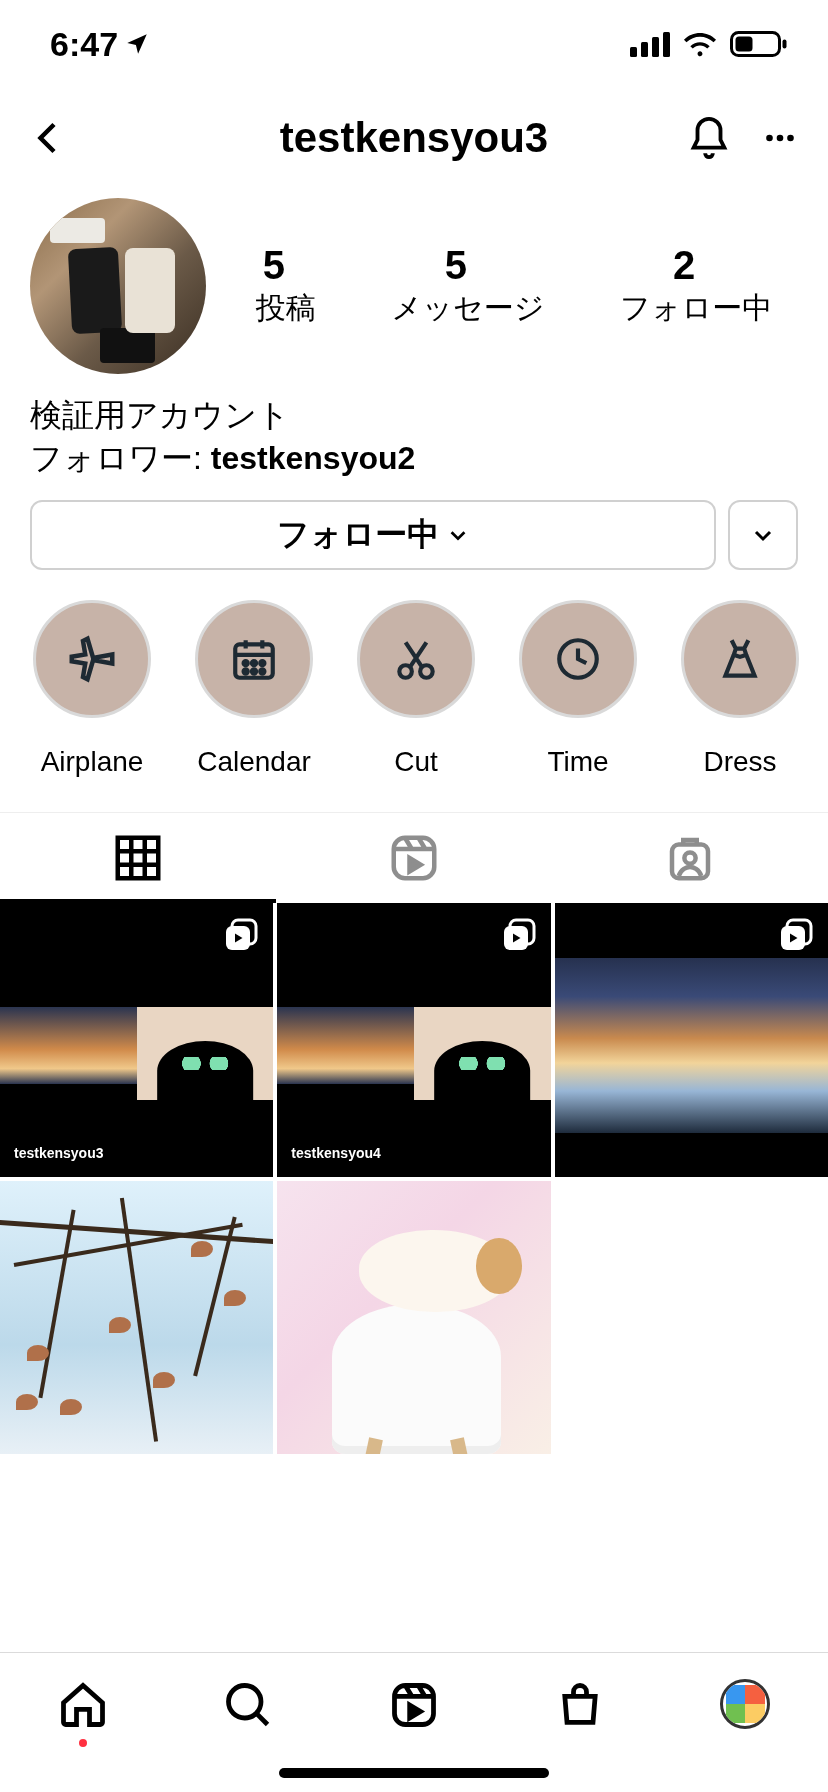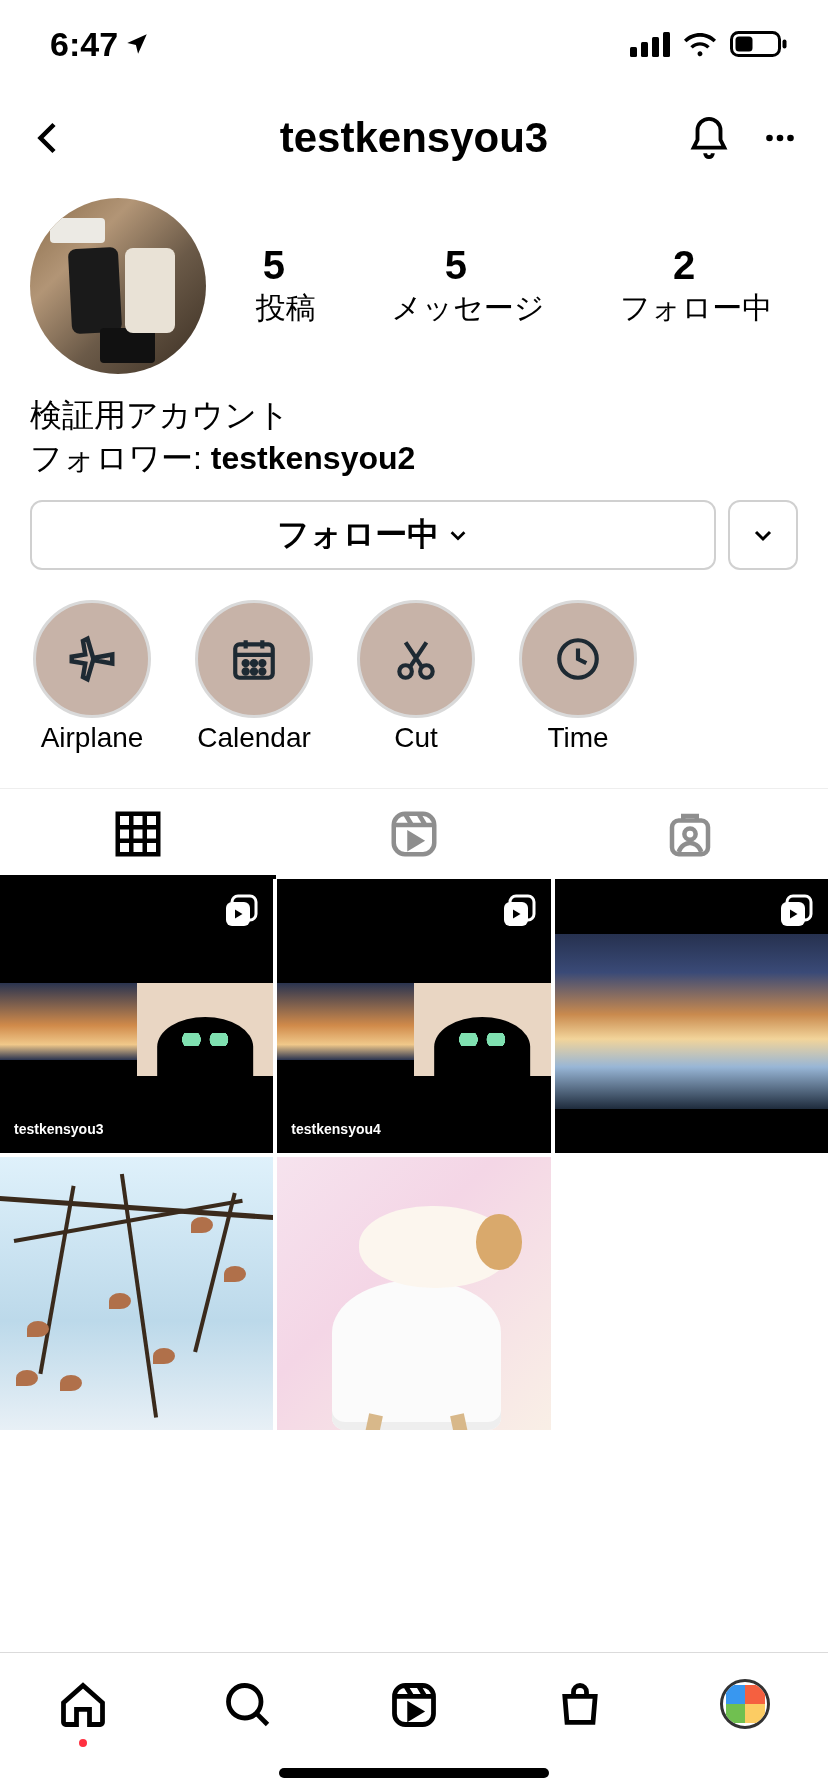--- a/index.html
+++ b/index.html
@@ -35,21 +35,21 @@
 
   
   .actions { display: flex; gap: 12px; padding: 0 30px 30px 30px; }
   .btn { border: 2px solid #d0d0d0; border-radius: 12px; background: #fff; height: 70px; display:flex; align-items:center; justify-content:center; font-size: 32px; font-weight: 600; }
   .btn-follow { flex: 1; gap: 8px; }
   .btn-message { flex: 1; }
   .btn-more { width: 70px; }
 
   
   .highlights { display: flex; gap: 38px; padding: 0 30px 24px 30px; overflow: hidden; }
-  .hl { display:flex; flex-direction:column; align-items:center; gap: 4px; flex-shrink:0; width: 124px; }
+  .hl { display:flex; flex-direction:column; align-items:center; gap: 28px; flex-shrink:0; width: 124px; }
   .hl-circle { width: 118px; height: 118px; border-radius: 50%; border: 3px solid #d9d9d9; background: #c7b3a8; display:flex; align-items:center; justify-content:center; }
   .hl-label { font-size: 28px; }
 
   
   .tabs { display: flex; border-top: 1px solid #eee; margin-top: 10px; }
   .tab { flex: 1; height: 90px; display:flex; align-items:center; justify-content:center; position: relative; }
   .tab.active::after { content:""; position:absolute; bottom:0; left:0; right:0; height:4px; background:#000; }
   .tab svg { width: 54px; height: 54px; }
   .tab:not(.active) svg { stroke: #8e8e8e; color:#8e8e8e; }
 
@@ -246,20 +246,30 @@
     <div class="hl-circle">
         <span>
       <svg width="50" height="50" viewBox="0 0 24 24" fill="none" stroke="#1e2a33" stroke-width="2">
             <circle cx="12" cy="12" r="9"></circle>
             <path d="M12 7v5l4 2"></path>
           </svg>
     </span>
       </div>
     <div class="hl-label">Time</div>
   </div>
+  <div class="hl">
+    <div class="hl-circle">
+        <span>
+      <svg width="50" height="50" viewBox="0 0 24 24" fill="none" stroke="#1e2a33" stroke-width="2">
+            <path d="M8 3l2 4h4l2-4M10 7l-1 3 3 1 3-1-1-3M9 10l-4 10h14l-4-10"></path>
+          </svg>
+    </span>
+      </div>
+    <div class="hl-label">Dress</div>
+  </div>
 </div>
 
 <div class="tabs">
   <div class="tab active">
     <span>
       <svg viewBox="0 0 24 24" fill="none" stroke="#000" stroke-width="2">
           <rect x="3" y="3" width="18" height="18"></rect>
           <path d="M9 3v18M15 3v18M3 9h18M3 15h18"></path>
         </svg>
     </span>

